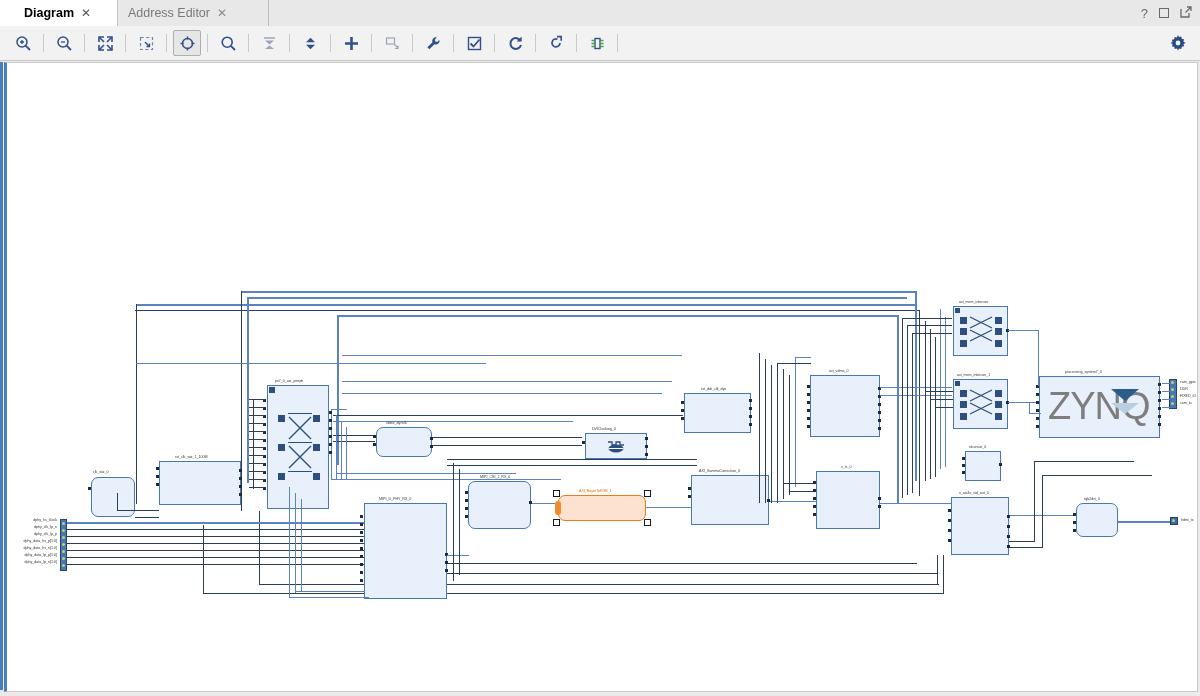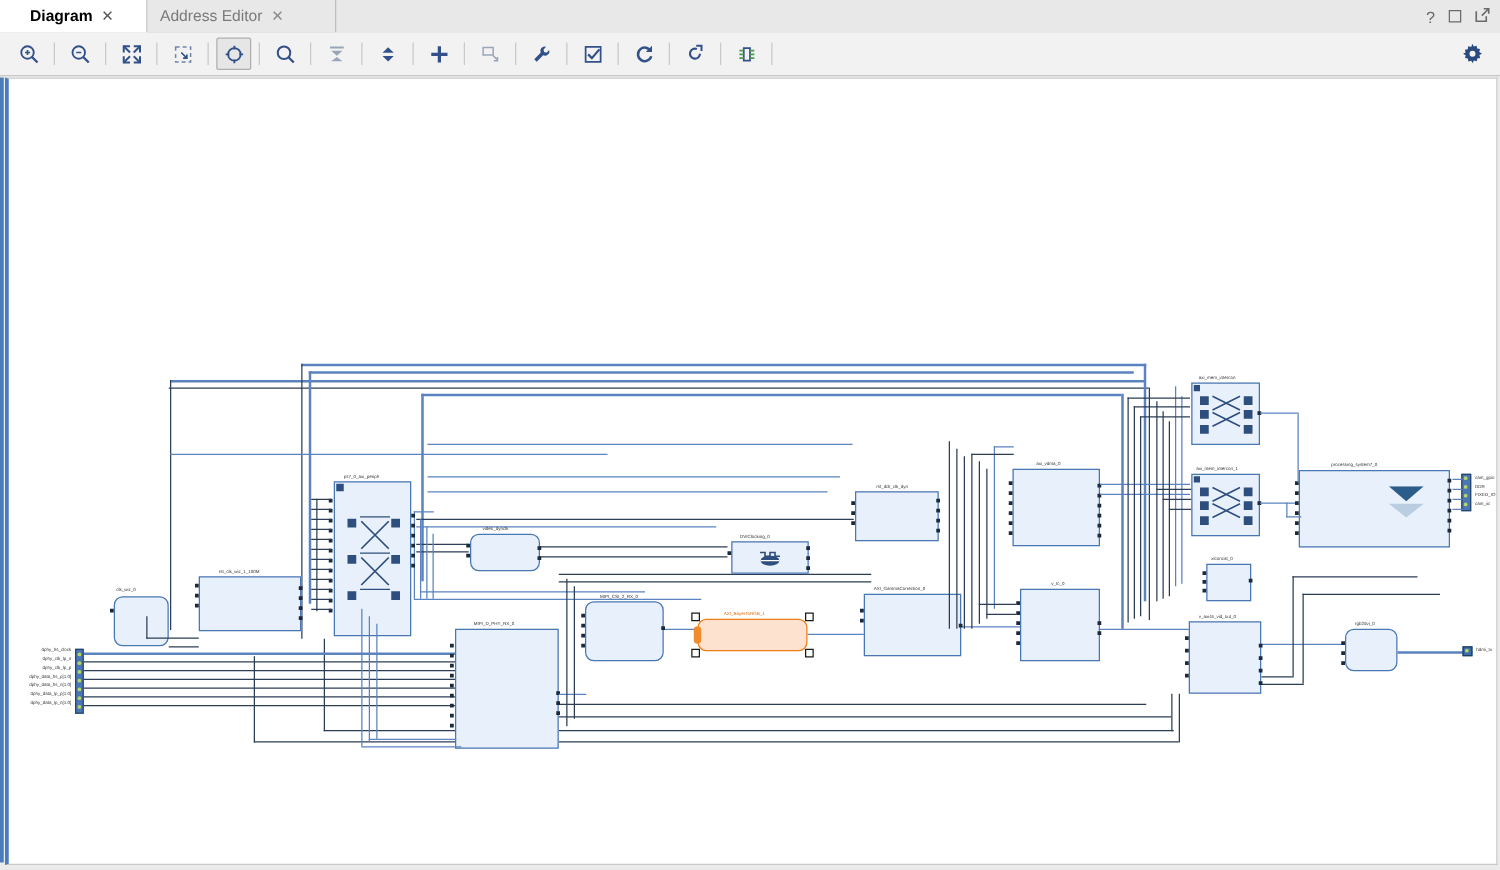--- a/index.html
+++ b/index.html
@@ -509,20 +509,21 @@
     <div class="pin" style="left:1066px;top:450px;"></div>
     <div class="pin" style="left:1066px;top:458px;"></div>
     <div class="pin" style="left:1066px;top:466px;"></div>
 
     <div style="position:absolute;left:1163px;top:454px;width:8px;height:8px;background:#3e6ea8;border:1px solid #1f3f66;box-sizing:border-box;"></div>
     <div class="portdot" style="left:1165px;top:456px;"></div>
     <div class="lbl" style="left:1174px;top:455px;">hdmi_tx</div>
 
     <div class="blk" style="left:1032px;top:313px;width:121px;height:62px;"></div>
     <div class="lbl" style="left:1058px;top:307px;">processing_system7_0</div>
+    <div class="zynq" style="left:1041px;top:322px;">ZYNQ</div>
     <div style="position:absolute;left:1098px;top:326px;">
       <svg width="40" height="26" viewBox="0 0 40 26">
         <path d="M6 0 L34 0 L20 12 Z" fill="#2b5d8a"></path>
         <path d="M6 14 L34 14 L20 25 Z" fill="#b9cee0"></path>
       </svg>
     </div>
     <div>
       <div class="pin" style="left:1029px;top:322px;"></div>
         <div class="pin" style="left:1029px;top:330px;"></div>
       <div class="pin" style="left:1029px;top:338px;"></div>

